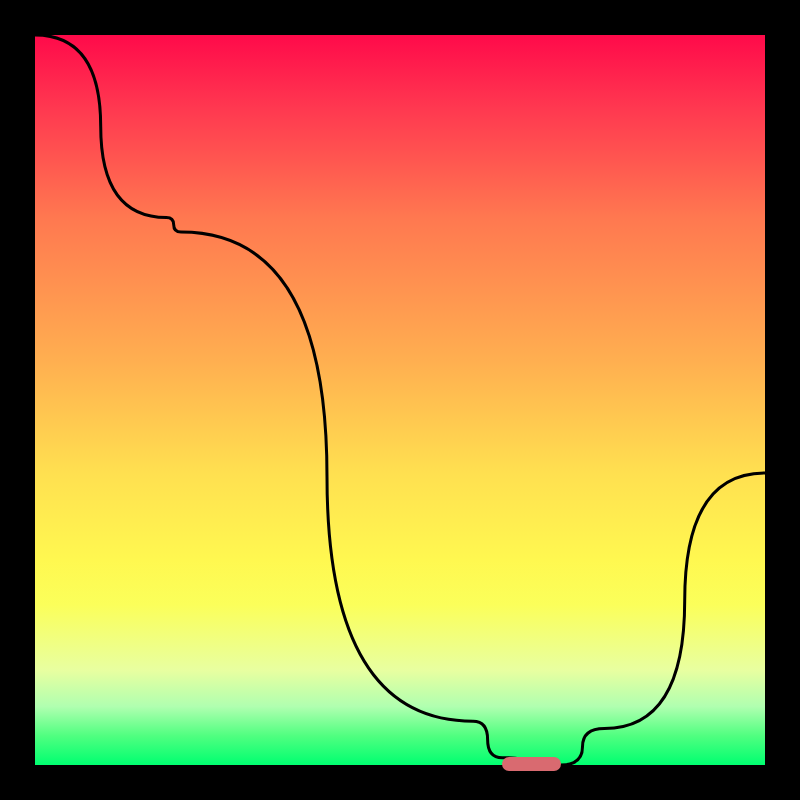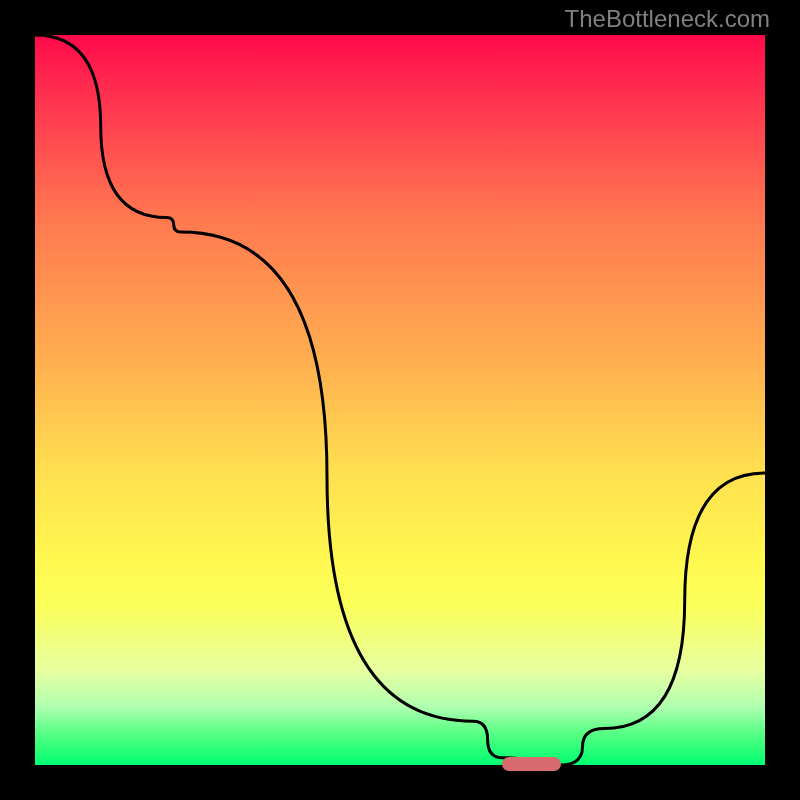--- a/index.html
+++ b/index.html
@@ -56,20 +56,19 @@
   .marker {
     position: absolute;
     border-radius: 999px;
     background: #d96a70;
   }
 </style>
 </head>
 <body>
 
 <div class="container">
-  <div class="watermark">TheBottleneck.com</div>
   <div class="plot-area">
     <svg class="curve" viewBox="0 0 730 730" preserveAspectRatio="none">
       <path id="curve-path" fill="none" stroke="#000000" stroke-width="3" stroke-linecap="round" d="M 0 0 Q 65.7 0 65.7 91.25 Q 65.7 182.5 131.4 182.5 Q 138.7 182.5 138.7 189.8 Q 138.7 197.10000000000002 146 197.10000000000002 Q 292 197.10000000000002 292 441.65000000000003 Q 292 686.2 438 686.2 Q 452.6 686.2 452.6 704.45 Q 452.6 722.7 467.2 722.7 Q 489.09999999999997 722.7 489.09999999999997 726.35 Q 489.09999999999997 730 510.99999999999994 730 Q 518.3 730 518.3 730 Q 518.3 730 525.6 730 Q 547.5 730 547.5 711.75 Q 547.5 693.5 569.4 693.5 Q 649.7 693.5 649.7 565.75 Q 649.7 438 730 438"></path>
     </svg>
     <div id="marker" class="marker" style="left: 467.2px; width: 58.4px; top: 722px; height: 14px;"></div>
   </div>
 </div>
 
 </body></html>

